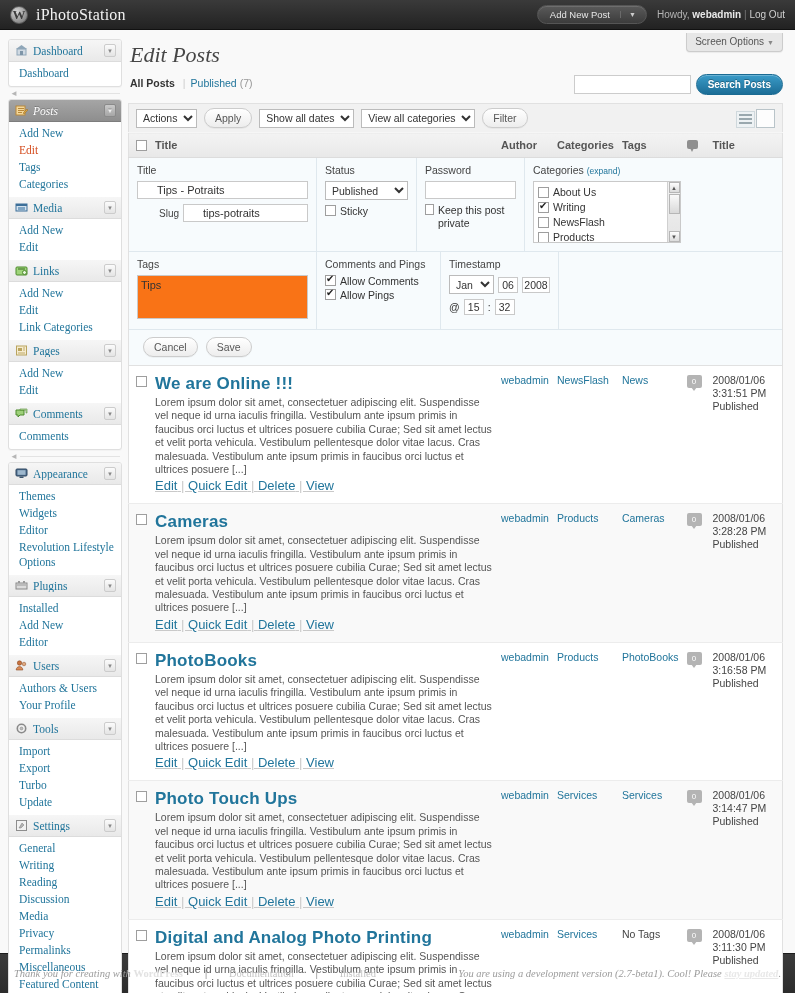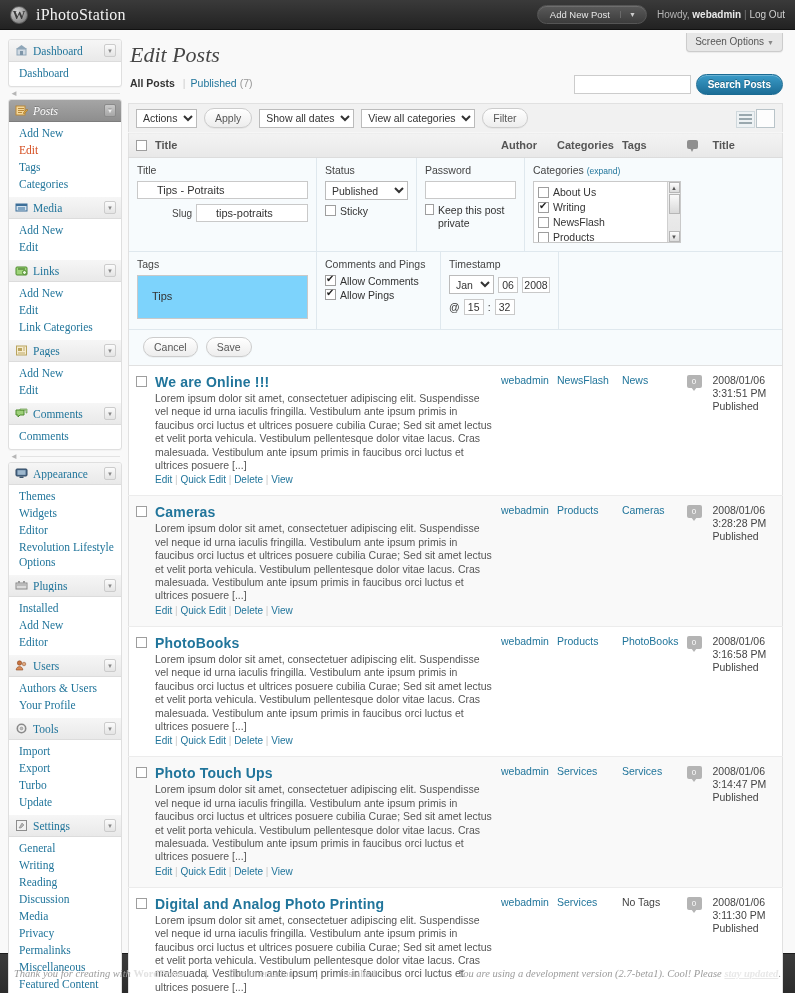--- a/index.html
+++ b/index.html
@@ -291,26 +291,26 @@
   }
 
   tr.post-row > td {
     border-bottom:1px solid #ececec;
     padding:8px 4px 10px;
     vertical-align:top;
   }
   tr.post-row.alt > td { background:#f9f9f9; }
   tr.post-row td.col-cb { padding-top:9px; }
   .row-title {
-    font-size:14px; font-weight:bold; color:#21759b;
+    font-size:17px; font-weight:bold; color:#21759b;
     text-decoration:none; display:block; margin-bottom:2px;
     letter-spacing:.2px;
   }
   .excerpt { color:#555; line-height:13.4px; font-size:10.5px; margin:1px 0 2px; }
-  .row-actions { font-size:10px; color:#c9c9c9; }
+  .row-actions { font-size:13px; color:#c9c9c9;text-decoration:underline; }
   .row-actions a { color:#21759b; text-decoration:none; }
   .row-actions span:not(:last-child):after { content:" | "; color:#c9c9c9; }
   td.col-author a, td.col-cats a, td.col-tags a {
     color:#21759b; text-decoration:none; font-size:10.5px;
   }
   td.col-tags .notags { color:#444; font-size:10.5px; }
   td.col-date { color:#444; font-size:10.5px; line-height:13px; }
 
   
   tr.inline-edit-row > td { padding:0; border-bottom:1px solid #e1e1e1; }
@@ -333,21 +333,21 @@
     width:100%; height:18px;
     border:1px solid #c9c9c9; background:#fff;
     font-size:11px; padding:1px 19px;
     font-family:"Liberation Sans", sans-serif;
     color:#333;
   }
   .slug-row {
     display:flex; justify-content:flex-end; margin-top:5px; align-items:center;
   }
   .slug-row .slug-lbl { font-size:10px; color:#444; margin-right:4px; }
-  .slug-row .ie-input { width:112px; }
+  .slug-row .ie-input { width:125px; }
   .ie-check-line { font-size:10.5px; color:#333; display:flex; gap:4px; margin-top:5px; line-height:13px; }
   .ie-check-line.wrapline { align-items:flex-start; }
   .ie-check-line span.txt { display:block; }
   .cat-box {
     border:1px solid #c9c9c9; background:#fff;
     height:62px; overflow:hidden; position:relative;
     display:flex;
   }
   .cat-list { flex:1; padding:3px 0 0 4px; }
   .cat-item { font-size:10.5px; color:#333; display:flex; gap:4px; align-items:center; line-height:15px; }
@@ -358,22 +358,22 @@
     align-items:center;
   }
   .cat-scroll .arr {
     width:11px;height:11px;background:linear-gradient(180deg,#fdfdfd,#dcdcdc);
     border:1px solid #b6b6b6; font-size:6px; color:#555;
     display:flex;align-items:center;justify-content:center;
   }
   .cat-scroll .thumb { width:11px;height:20px;background:linear-gradient(180deg,#fafafa,#d9d9d9);border:1px solid #b6b6b6;margin-top:1px; }
   .tags-textarea {
     width:100%; height:44px;
-    border:1px solid #c9c9c9; background:#7dd3fc;
-    font-size:11px; padding:14px;
+    border:1px solid #c9c9c9; background:#f97316;
+    font-size:11px; padding:3px;
     font-family:"Liberation Sans", sans-serif;
     color:#333; resize:none;
   }
   .ts-row { display:flex; align-items:center; gap:4px; font-size:10.5px; color:#333; }
   .ts-row + .ts-row { margin-top:5px; }
   .ts-mini {
     width:20px;height:16px;border:1px solid #c9c9c9;background:#fff;
     font-size:10.5px;text-align:center;padding:0;
     font-family:"Liberation Sans", sans-serif; color:#333;
   }

